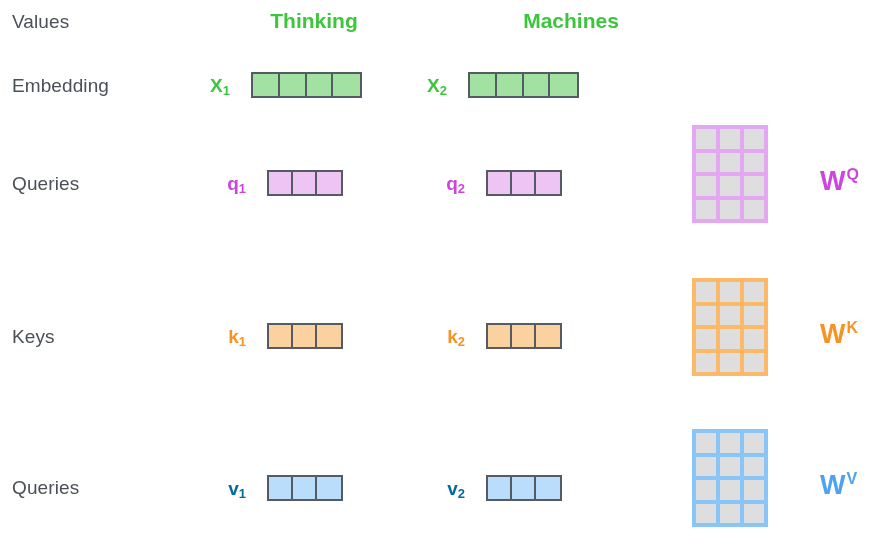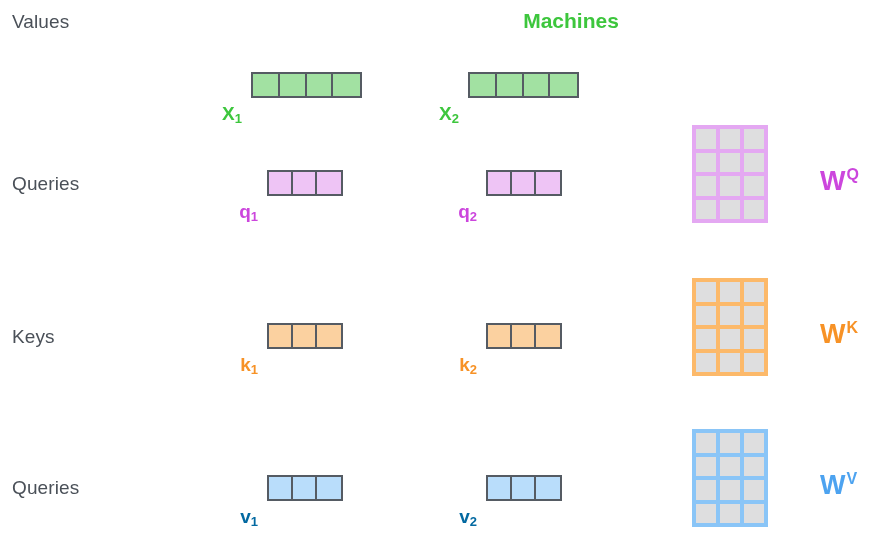--- a/index.html
+++ b/index.html
@@ -60,22 +60,21 @@
   .vec-orange .cell { background: #fbd1a0; }
   .vec-blue   .cell { background: #b9ddfb; }
 
   
   .vec-tag {
     position: absolute;
     font-size: 19px;
     font-weight: bold;
     white-space: nowrap;
     transform: translateX(-100%);
-    padding-right: 8px;
-    margin-top: 28px;
+    padding-right: 20px;
   }
   .vec-tag sub {
     font-size: 13px;
     font-weight: bold;
     vertical-align: baseline;
     position: relative;
     top: 3px;
   }
   .tag-green  { color: #3dc63d; }
   .tag-purple { color: #cc46dd; }
@@ -115,27 +114,29 @@
   .w-orange { color: #f79226; }
   .w-blue   { color: #4da3f0; }
 </style>
 </head>
 <body>
 
 <div id="canvas">
 
   <div class="row-label" style="top:11px;">Values</div>
 
+  <div class="row-label" style="top:75px;">Embedding</div>
 
   <div class="row-label" style="top:173px;">Queries</div>
 
   <div class="row-label" style="top:326px;">Keys</div>
 
   <div class="row-label" style="top:477px;">Queries</div>
 
+  <div class="word-header" style="top:9px; left:314px;">Thinking</div>
 
   <div class="word-header" style="top:9px; left:523px;margin-left:48px;">Machines</div>
 
   <div class="vec-tag tag-green" style="top:75px; left:250px;">
     <span>X</span><sub>1</sub>
   </div>
   <div class="vector vec-green" id="vec-x1" style="top:72px; left:251px; width:111px; height:26px;">
       <div class="cell" style="width: 25%;"></div>
       <div class="cell" style="width: 25%;"></div>
       <div class="cell" style="width: 25%;"></div>

